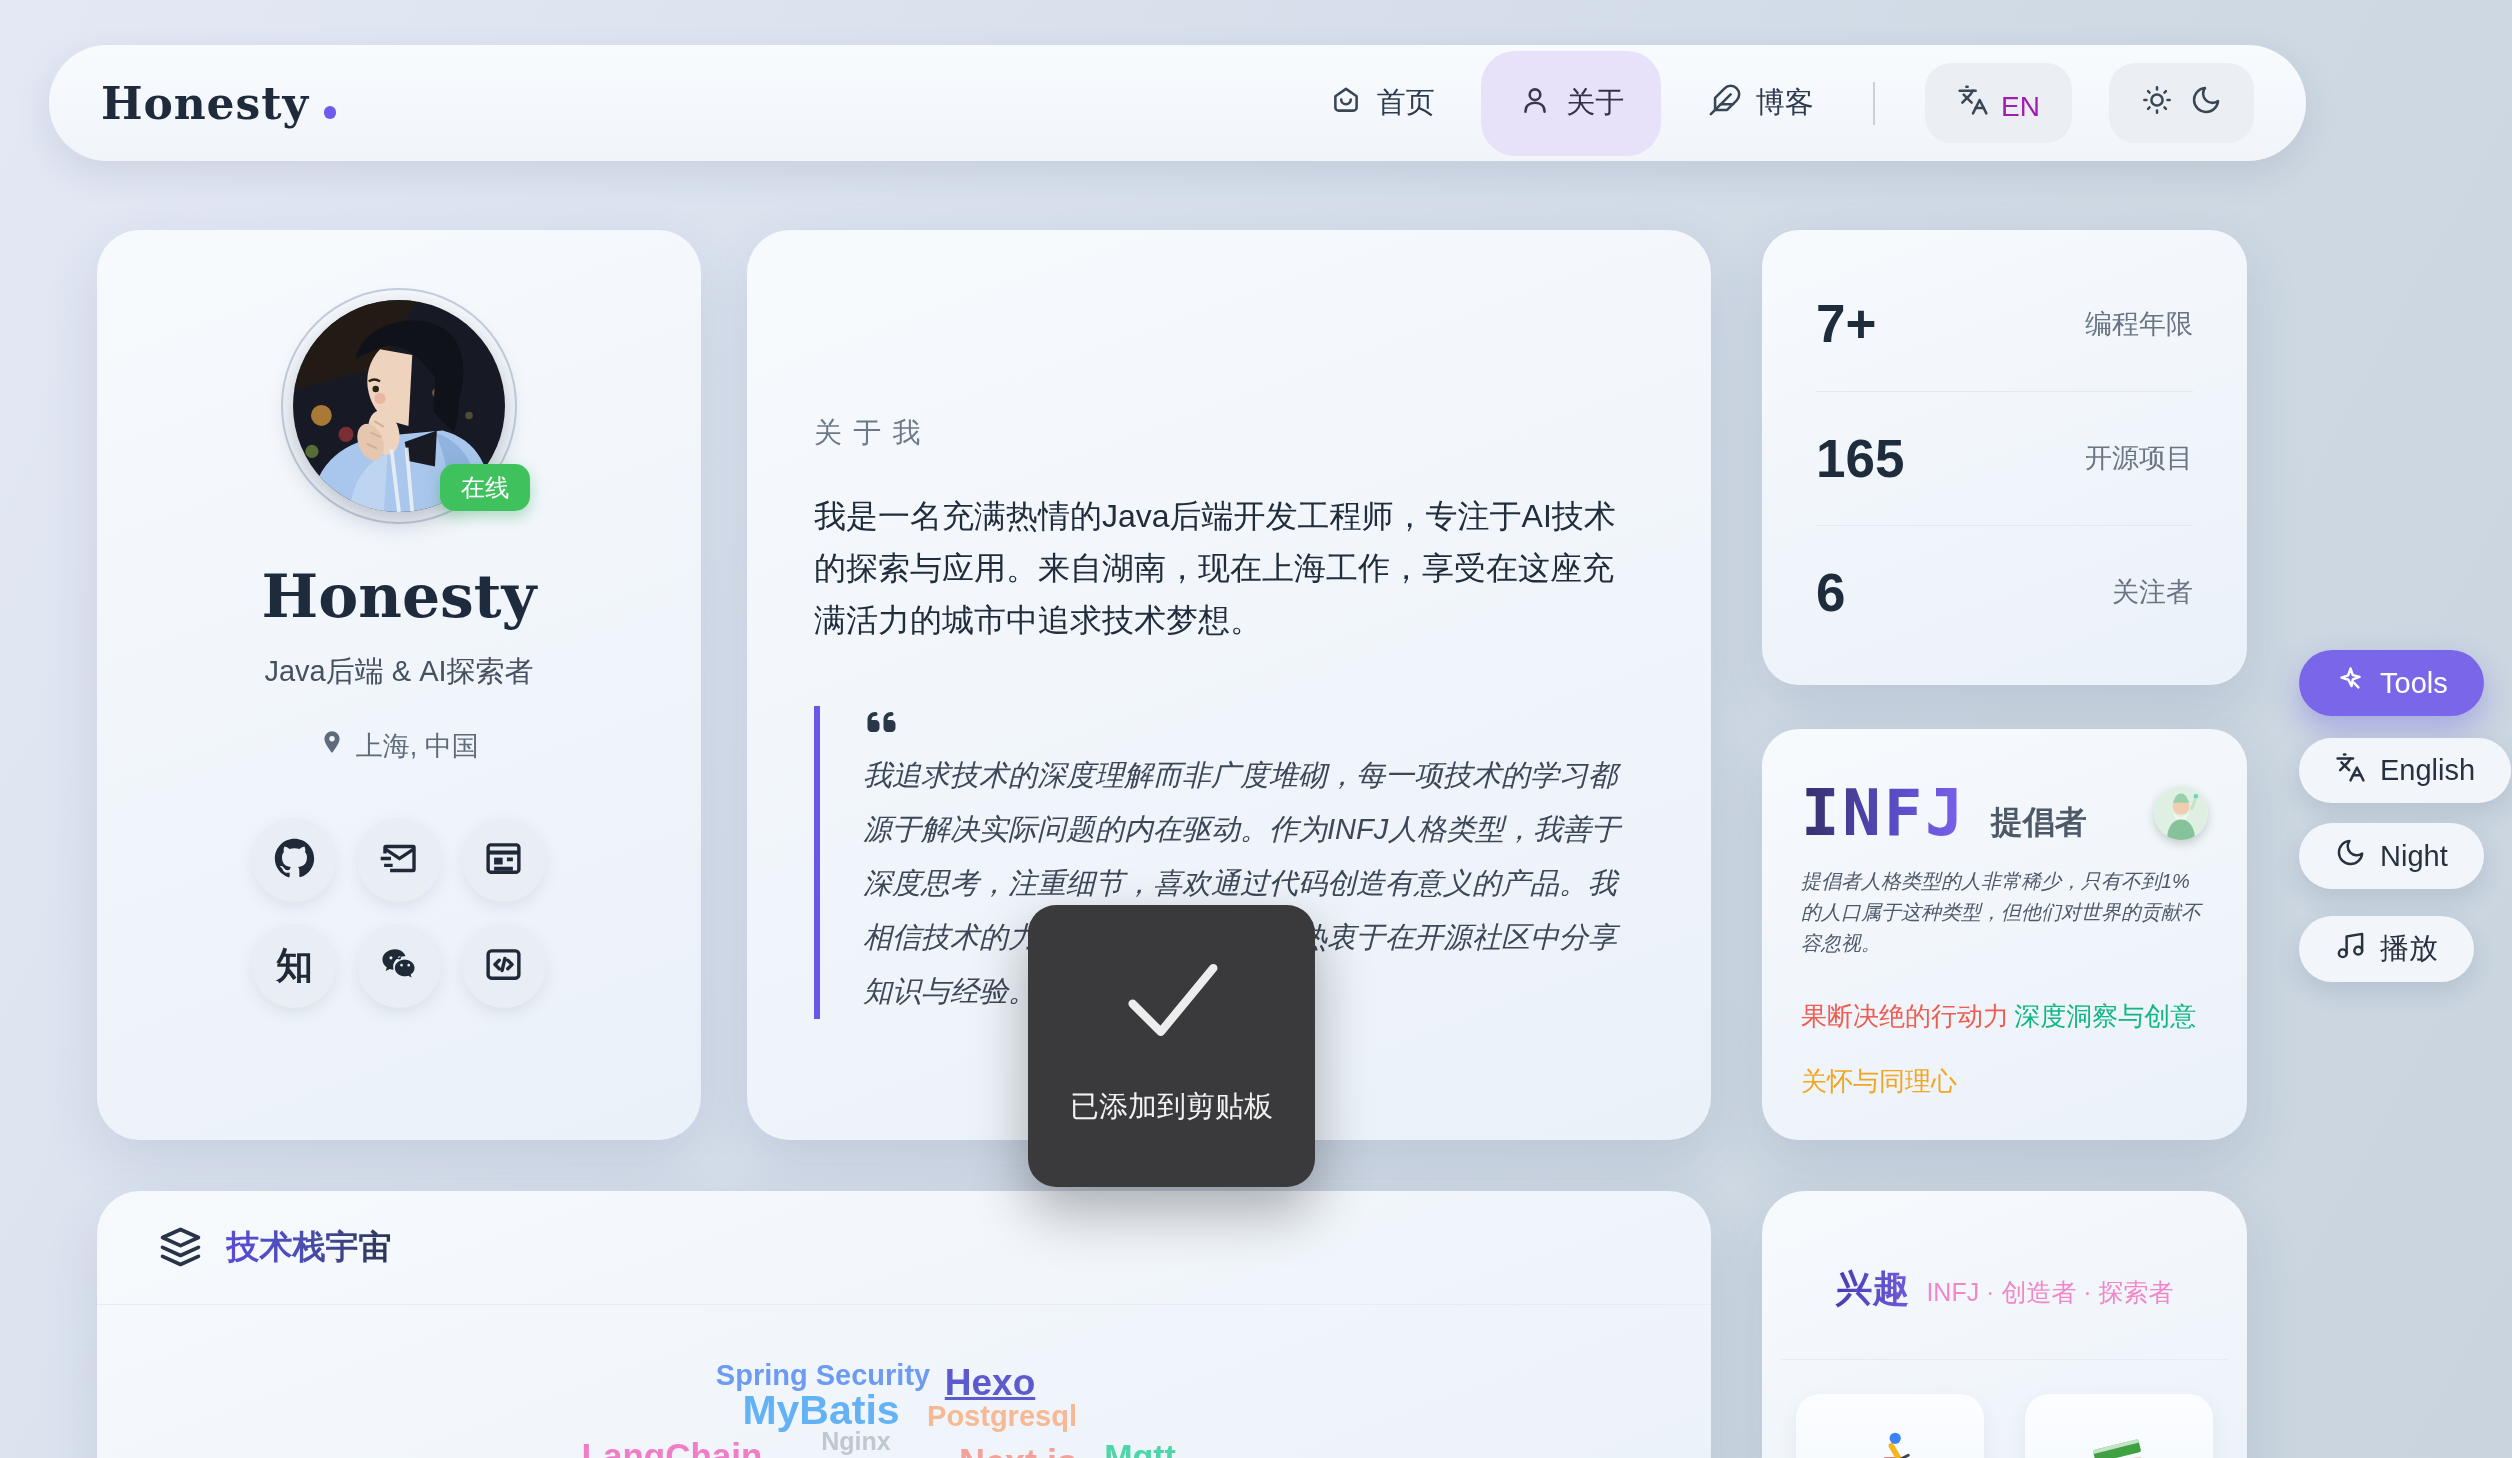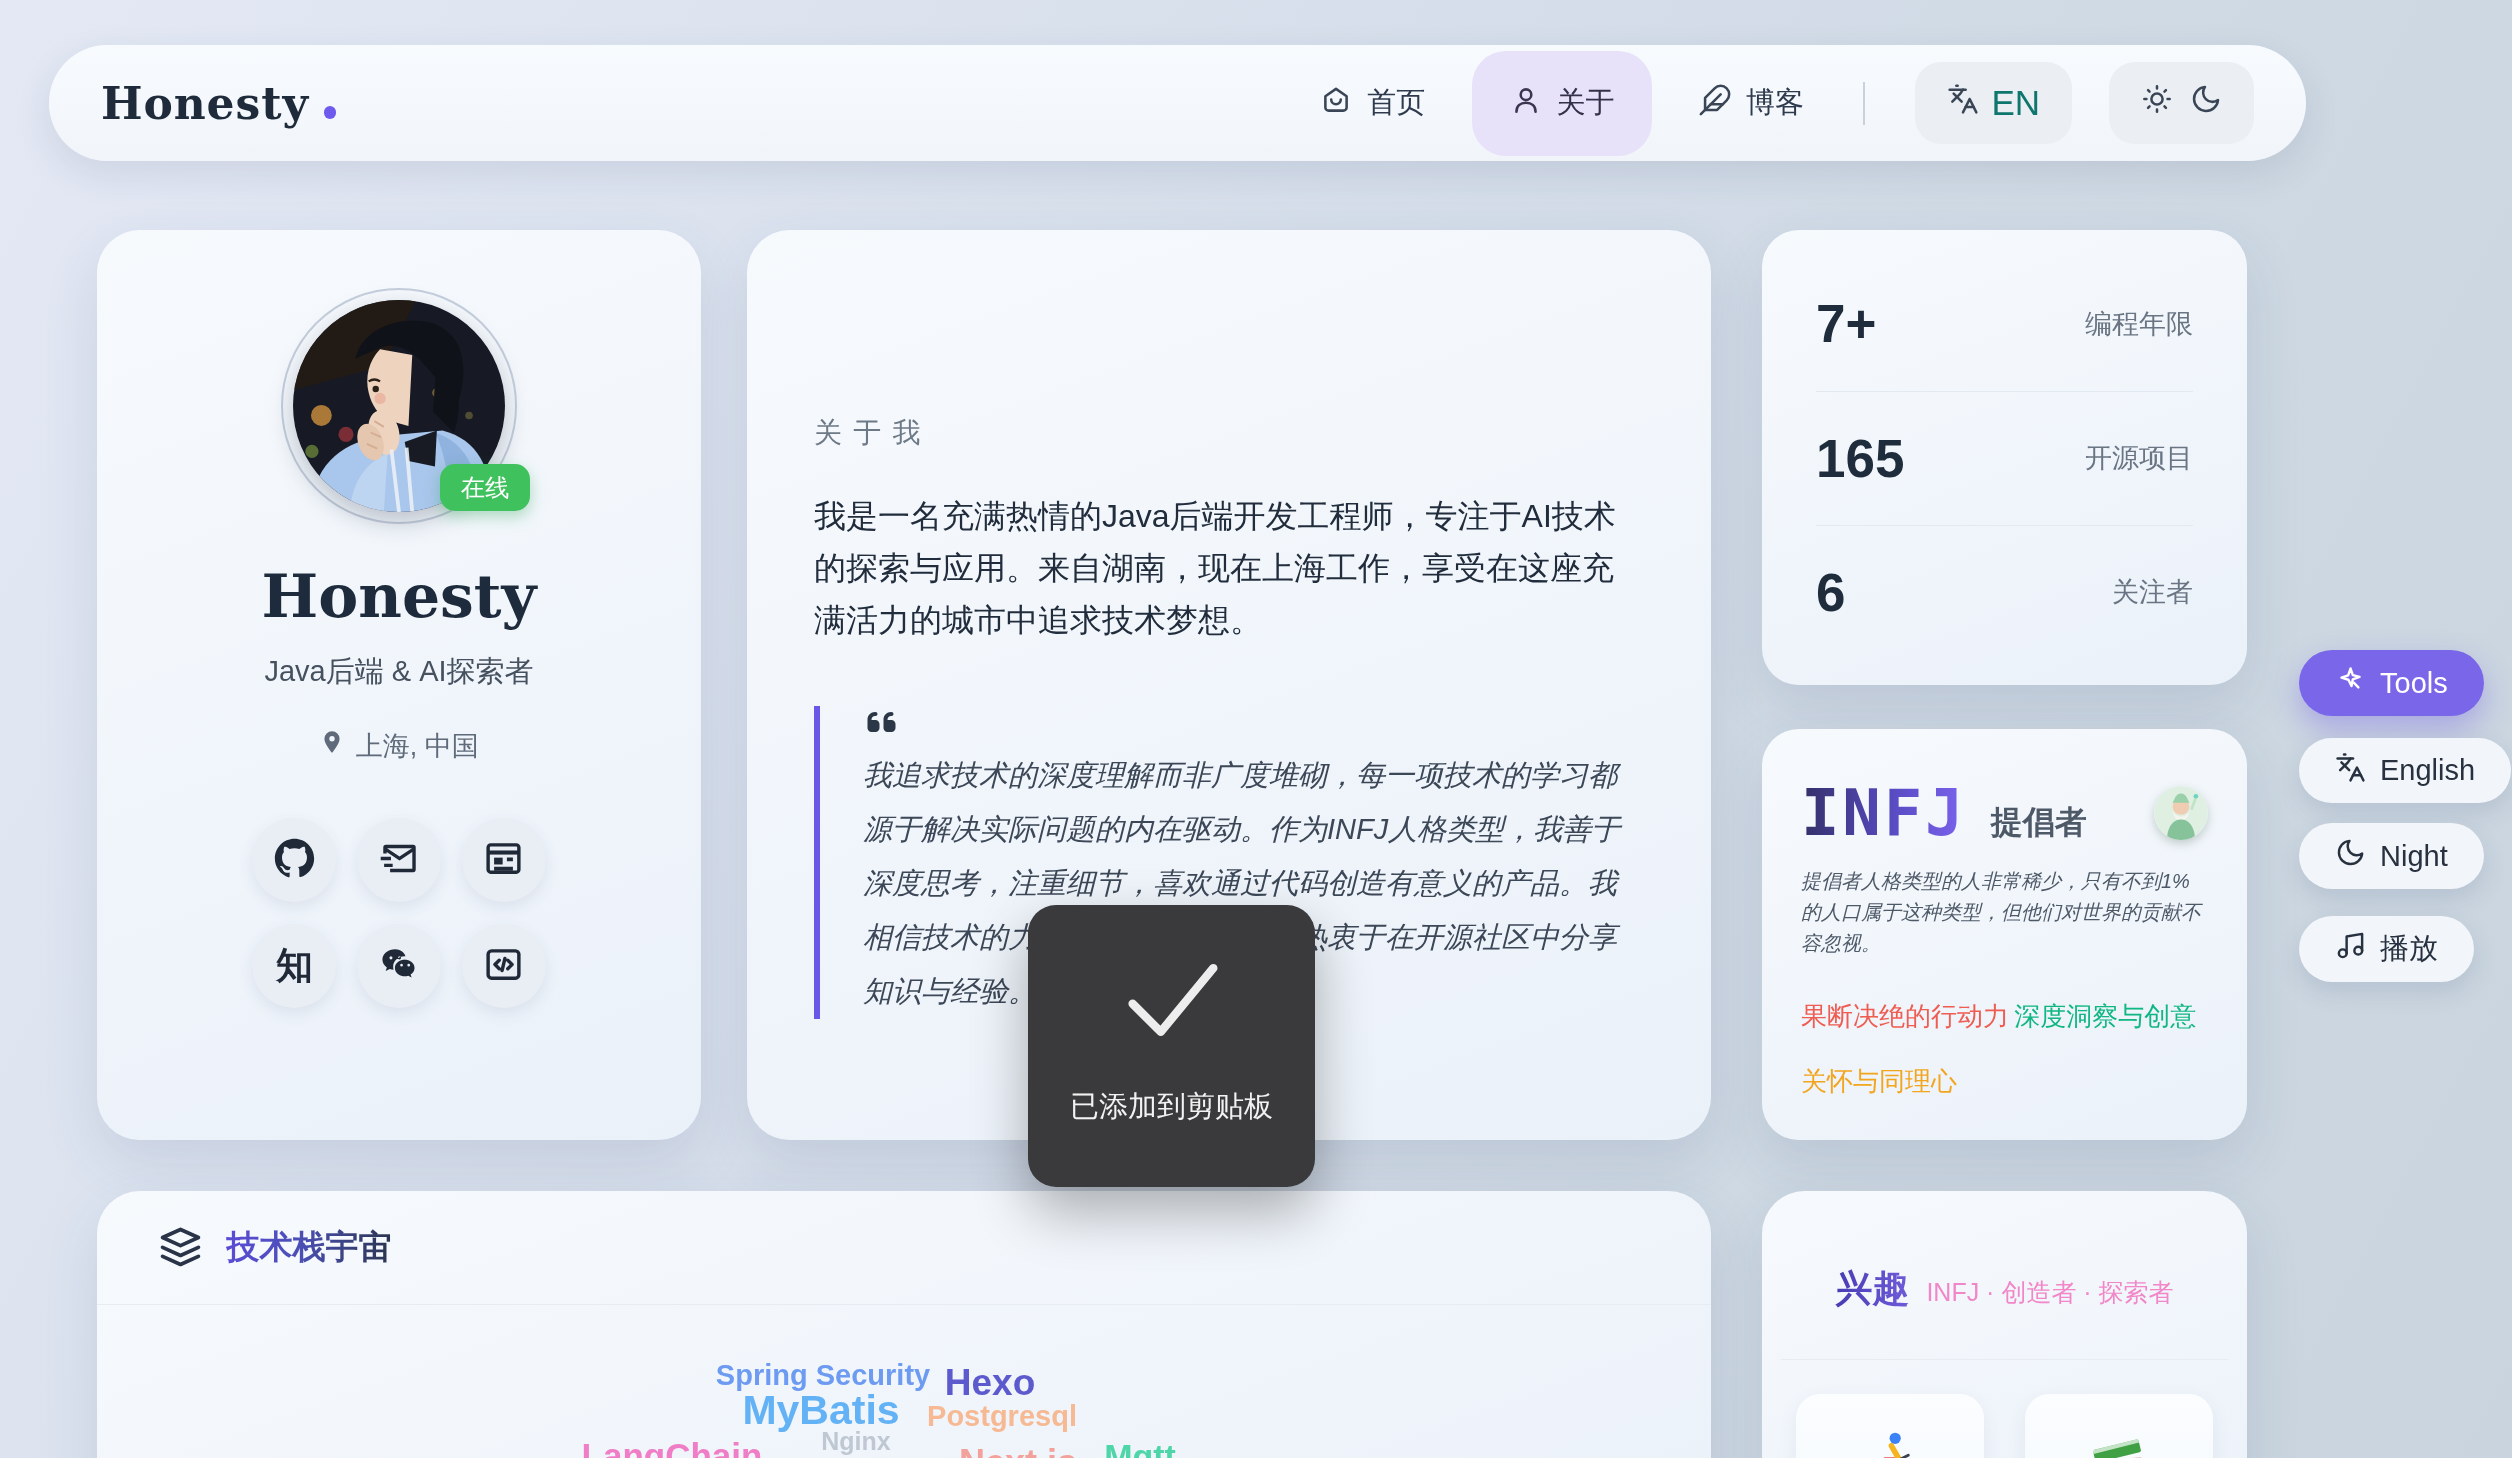--- a/index.html
+++ b/index.html
@@ -28,22 +28,22 @@
   .logo { display:flex; align-items:baseline; cursor:pointer; }
   .logo-text { font-family:"DejaVu Serif","Liberation Serif",serif; font-weight:700; font-size:44px; color:#1f2b3b; letter-spacing:0.9px; }
   .logo-dot { width:12.2px; height:12.2px; border-radius:50%; background:#6e5bee; margin-left:15px; }
   .nav-right { margin-left:auto; display:flex; align-items:center; gap:37px; }
   .nav-item { display:flex; align-items:center; gap:14px; font-size:29px; color:#2e3a4d; padding:22.5px 9.4px; cursor:pointer; }
   .nav-item svg { width:34px; height:34px; }
   .nav-item.active { background:#e7e1f9; border-radius:34px; padding:32px 37px; color:#33304a; }
   .nav-divider { width:1.9px; height:43px; background:#c9d1db; margin:0 13px; }
   .pill-btn {
     background:#ebeff4; border-radius:26px; padding:20.6px 32px;
-    display:flex; align-items:flex-start; gap:12.2px;
-    font-size:35px; color:#0f766e; cursor:pointer;
+    display:flex; align-items:flex-end; gap:12.2px;
+    font-size:28px; color:#a21caf; cursor:pointer;
   }
   .pill-btn svg { width:32px; height:32px; }
 
   
   .profile-card { left:97px; top:230px; width:604px; height:910px; text-align:center; }
   .avatar-wrap { position:relative; width:236px; height:236px; margin:58px auto 0; }
   .avatar-ring {
     width:236px; height:236px; border-radius:50%;
     border:2.8px solid #c4cedc;
     display:flex; align-items:center; justify-content:center;
@@ -376,21 +376,21 @@
     <span><svg viewBox="0 0 24 24" fill="none" stroke="#2a3448" stroke-width="2.1" stroke-linejoin="round" stroke-linecap="round">
           <path d="m2 7 10-4.5L22 7l-10 4.5z"></path>
           <path d="m2 12.5 10 4.5 10-4.5"></path>
           <path d="m2 17.5 10 4.5 10-4.5"></path>
         </svg></span>
     <span class="tech-title">技术栈宇宙</span>
   </div>
   <div class="tech-cloud">
     <span class="cloud-word" style="left: 726px; top: 70px; color: rgb(109, 155, 242); font-size: 29px;">Spring Security</span>
     <span class="cloud-word" style="left: 724px; top: 105px; color: rgb(98, 178, 245); font-size: 41px;">MyBatis</span>
-    <span class="cloud-word" style="left: 893px; top: 78px; color: rgb(93, 90, 206); font-size: 37px;">Hexo</span>
+    <span class="cloud-word" style="left: 893px; top: 78px; color: rgb(93, 90, 206); font-size: 37px; text-decoration: underline;">Hexo</span>
     <span class="cloud-word" style="left: 905px; top: 111px; color: rgb(246, 185, 147); font-size: 29px;">Postgresql</span>
     <span class="cloud-word" style="left: 759px; top: 136px; color: rgb(191, 200, 210); font-size: 25px;">Nginx</span>
     <span class="cloud-word" style="left: 575px; top: 151px; color: rgb(239, 126, 199); font-size: 35px;">LangChain</span>
     <span class="cloud-word" style="left: 921px; top: 158px; color: rgb(242, 162, 154); font-size: 36px;">Next.js</span>
     <span class="cloud-word" style="left: 1043px; top: 151px; color: rgb(79, 214, 168); font-size: 34px;">Mqtt</span>
   </div>
 </section>
 
 <section class="card interests-card">
   <div class="int-head">

